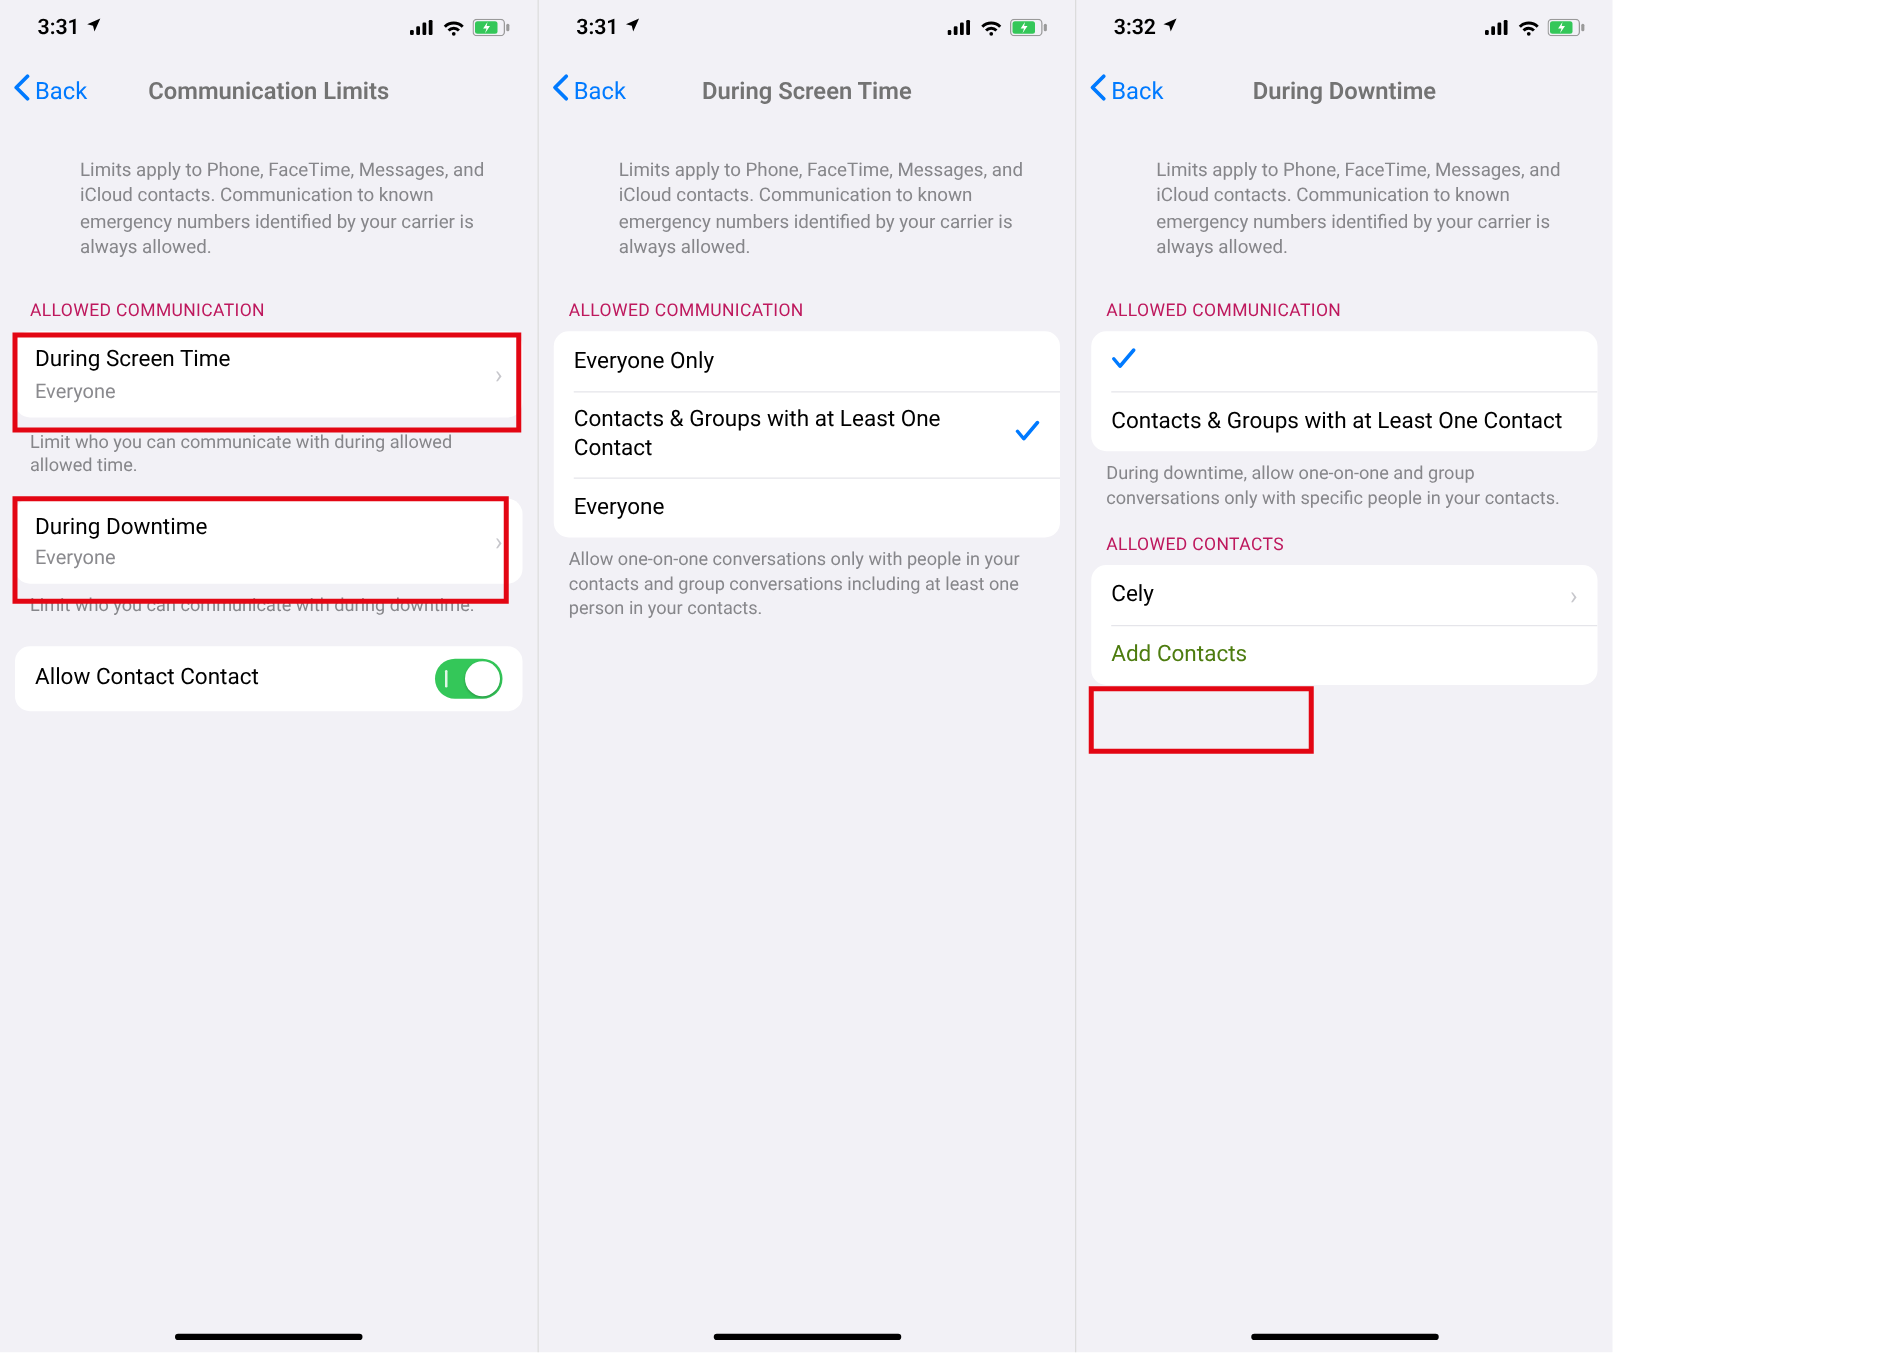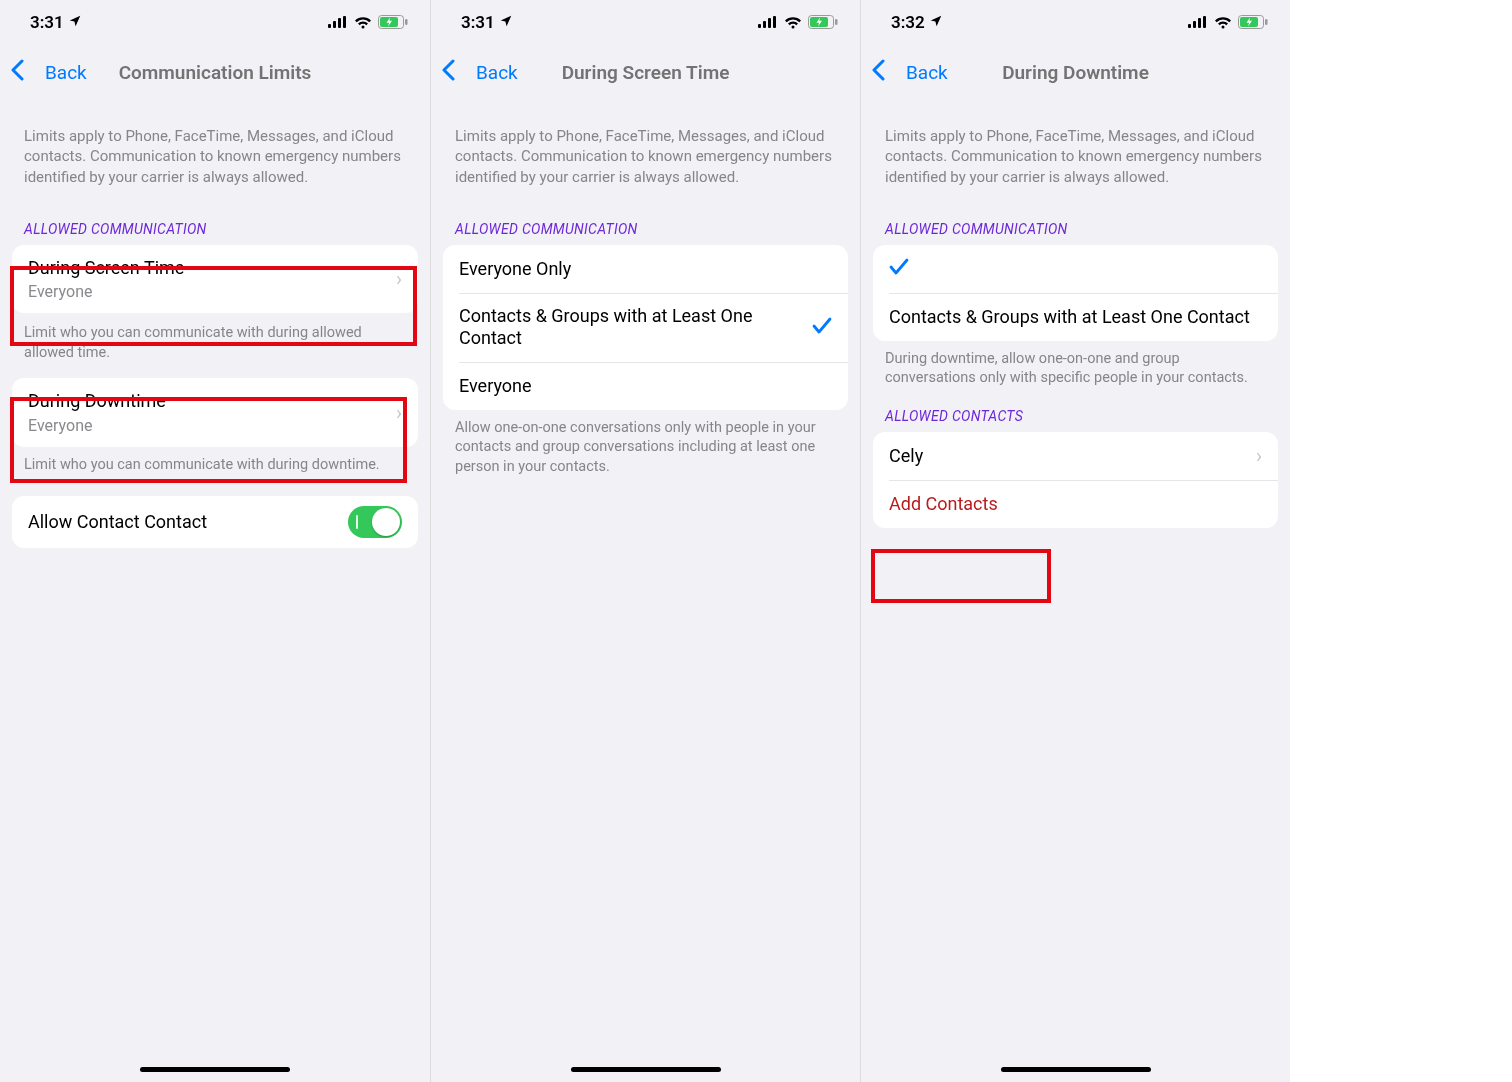--- a/index.html
+++ b/index.html
@@ -40,47 +40,47 @@
     display: flex;
     align-items: center;
     position: relative;
     padding: 0 10px;
   }
   .back-btn {
     display: flex;
     align-items: center;
     color: #007aff;
     font-size: 19px;
-    gap: 19px;
+    gap: 2px;
   }
   .back-chevron { font-size: 28px; line-height: 1; font-weight:400; margin-right:2px;}
   .nav-title {
     position: absolute;
     left: 50%;
     transform: translateX(-50%);
     font-size: 19px;
     font-weight: 600;
     color: #737373;
     white-space: nowrap;
   }
   
   .content { padding: 0 0 0 0; }
   .intro-text {
     color: #86868a;
     font-size: 15px;
     line-height: 1.35;
     padding: 26px 24px 14px 24px;
+    margin-left: 40px;
   }
   .section-header {
     text-transform: uppercase;
-    color: #6d28d9;
+    color: #be185d;
     font-size: 14px;
     letter-spacing: 0.3px;
     padding: 20px 24px 8px 24px;
-    font-style: italic;
   }
   .group {
     background: #fff;
     border-radius: 12px;
     margin: 0 12px;
     overflow: hidden;
   }
   .row {
     display: flex;
     align-items: center;
@@ -95,21 +95,21 @@
     position: absolute;
     top: 0; left: 16px; right: 0;
     height: 1px;
     background: #e5e5ea;
   }
   .row .label-col { flex: 1; display:flex; flex-direction:column; gap:3px; }
   .row .title { font-size: 18px; color:#000; line-height:1.25; }
   .row .subtitle { font-size: 16px; color: #8a8a8e; }
   .row .chevron { color: #c7c7cc; font-size: 20px; }
   .row .check { color: #007aff; font-size: 22px; font-weight:600;}
-  .row.link .title { color:#b91c1c; }
+  .row.link .title { color:#4d7c0f; }
   .footer-text {
     color: #86868a;
     font-size: 14.5px;
     line-height: 1.35;
     padding: 8px 24px 0 24px;
   }
   
   .toggle {
     width: 54px; height: 32px;
     background: #34c759;

